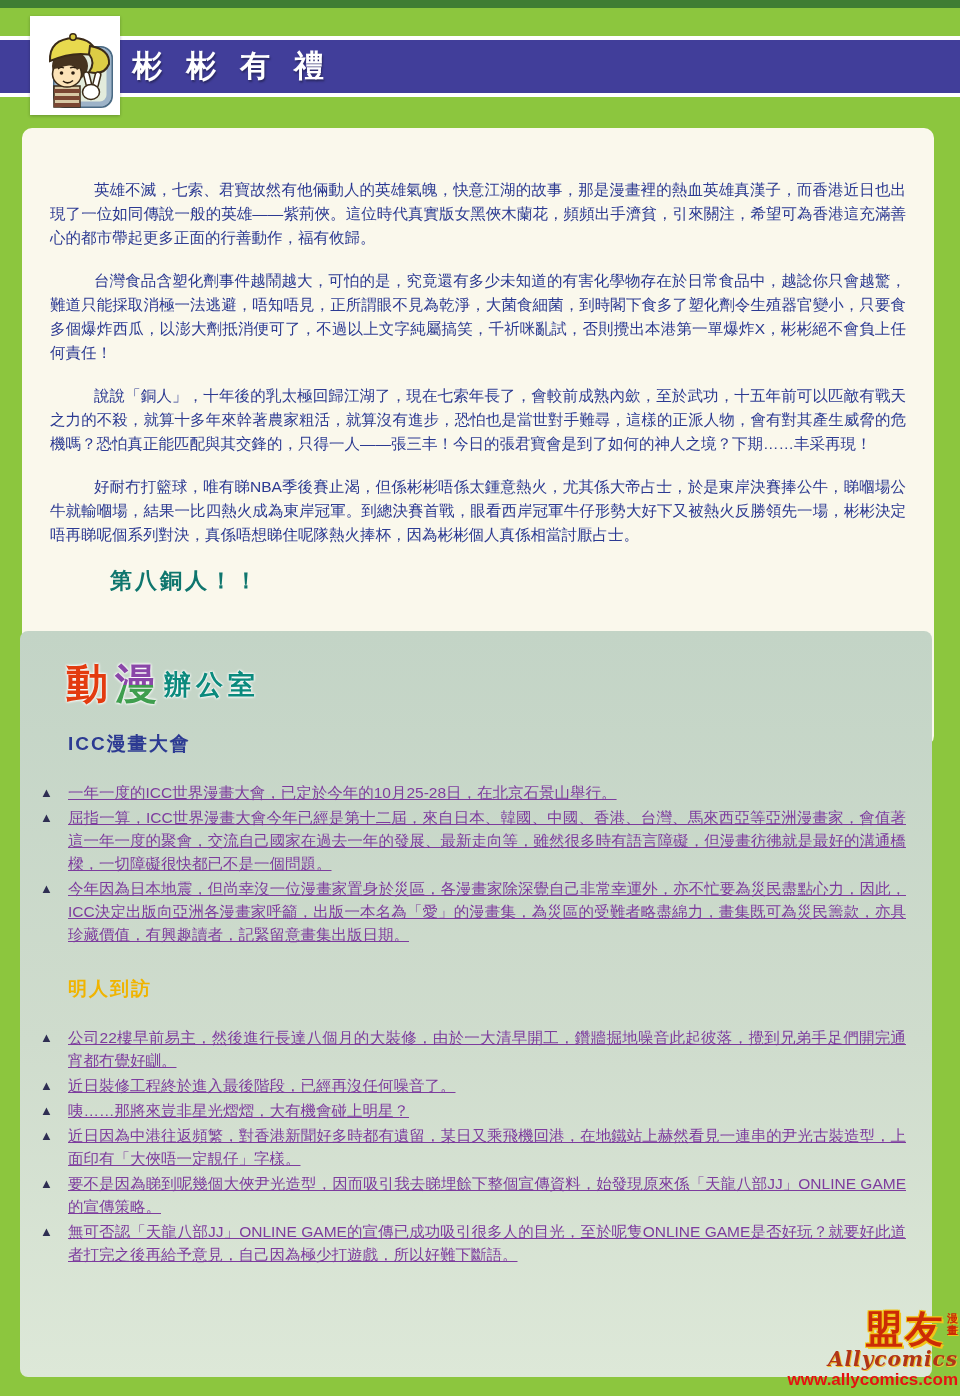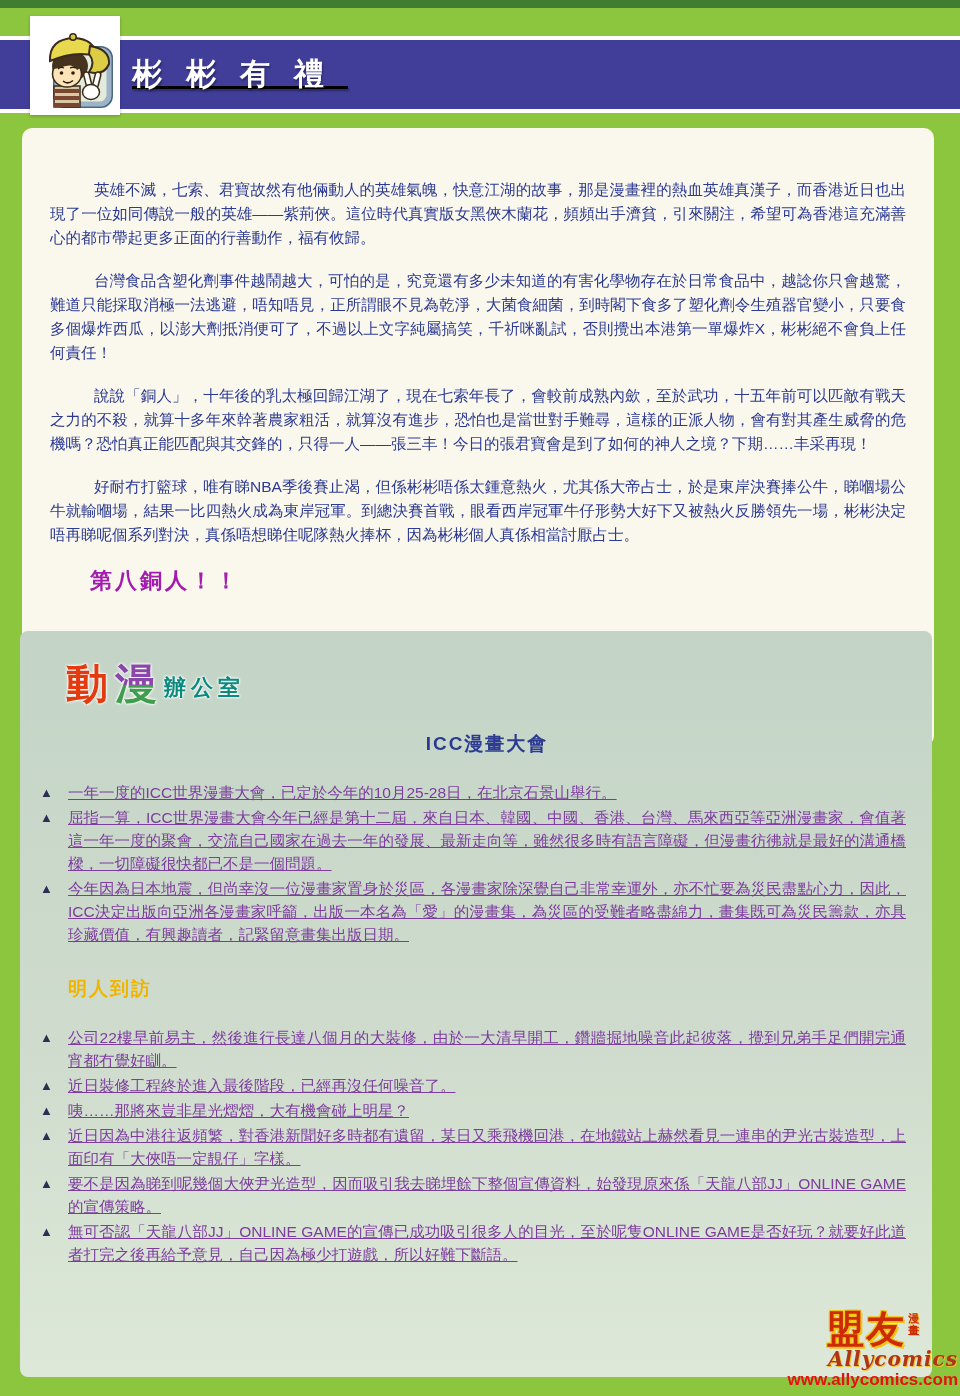--- a/index.html
+++ b/index.html
@@ -4,23 +4,23 @@
 <style>
   html,body { margin:0; padding:0; }
   body {
     width:960px; height:1396px; position:relative; overflow:hidden;
     background:#8cc63e;
     font-family:"Liberation Sans", sans-serif;
   }
   .top-strip { position:absolute; top:0; left:0; right:0; height:8px; background:#3f7d33; }
 
   .header-band {
-    position:absolute; top:36px; left:0; right:0; height:77px;
+    position:absolute; top:36px; left:0; right:0; height:61px;
     background:#413e9a; border-top:4px solid #ffffff; border-bottom:4px solid #ffffff;
-    box-sizing:border-box; display:flex; align-items:center;text-decoration:underline;
+    box-sizing:border-box; display:flex; align-items:center;
   }
   .band-title {
     margin-left:132px; color:#ffffff; font-size:30px; font-weight:bold;
     letter-spacing:24px; text-shadow:1px 2px 2px rgba(0,0,0,0.35); white-space:nowrap;
   }
 
   .mascot-badge {
     position:absolute; left:30px; top:16px; width:90px; height:99px;
     background:#ffffff; box-shadow:0 1px 3px rgba(0,0,0,0.25);
   }
@@ -29,51 +29,51 @@
   .panel1 {
     position:absolute; left:22px; top:128px; width:912px; height:618px;
     background:#faf8ec; border-radius:10px; box-sizing:border-box;
     padding:50px 28px 0 28px;
   }
   .panel1 p {
     margin:0 0 19px 0; color:#2c3a92; font-size:15.5px; line-height:24px;
     text-indent:44px; text-align:justify;
   }
   .red-heading {
-    margin:14px 0 0 40px; color:#a21caf; font-size:22px; font-weight:bold; letter-spacing:3px;
+    margin:14px 0 0 60px; color:#0f766e; font-size:22px; font-weight:bold; letter-spacing:3px;
   }
 
   .panel2 {
     position:absolute; left:20px; top:631px; width:912px; height:746px;
     background:linear-gradient(180deg,#c3d4c6 0%,#cfdccd 55%,#dde8d8 100%);
     border-radius:8px; box-sizing:border-box; padding:32px 26px 0 20px;
   }
   .logo {
     margin-left:26px; display:flex; align-items:flex-end; gap:7px;
     filter:drop-shadow(0 0 1px #fff) drop-shadow(0 0 1px #fff);
   }
   .logo-dong { font-size:42px; font-weight:bold; color:#e33b0f; line-height:1; }
   .logo-man {
     font-size:42px; font-weight:bold; line-height:1;
     background:linear-gradient(180deg,#8a46a8 52%,#3f9e4e 52%);
     -webkit-background-clip:text; background-clip:text; color:transparent;
   }
-  .logo-suffix { font-size:22px; font-weight:bold; color:#0b8a7d; letter-spacing:5px; padding-bottom:2px; }
+  .logo-suffix { font-size:27px; font-weight:bold; color:#0b8a7d; letter-spacing:5px; padding-bottom:2px; }
 
   .sec-title { font-size:19px; font-weight:bold; margin:30px 0 24px 28px; letter-spacing:2px; }
-  .sec-title.navy { color:#2c3a92; margin-top:26px;text-align:center; }
+  .sec-title.navy { color:#2c3a92; margin-top:26px; }
   .sec-title.yellow { color:#f0b400; }
   .sec-title.red { color:#e63612; margin-bottom:30px; }
 
   .bullet-row { display:flex; margin-bottom:2px; }
   .bullet-marker { width:28px; flex:none; color:#2e2e52; font-size:13px; line-height:23px; }
   .bullet-text { flex:1; color:#7d3c9e; font-size:15.5px; line-height:23px; text-align:justify;text-decoration:underline; }
 
   .watermark { position:absolute; right:2px; bottom:6px; text-align:right; z-index:5; }
-  .wm-brand-row { display:flex; align-items:flex-start; justify-content:center; gap:2px; }
+  .wm-brand-row { display:flex; align-items:flex-start; justify-content:flex-end; gap:2px; }
   .wm-brand {
     font-size:38px; font-weight:bold; color:#cc2b05; line-height:0.95; letter-spacing:2px;
     text-shadow:2px 2px 0 #f2c418, -1px -1px 0 #f2c418, 1px -1px 0 #f2c418, -1px 1px 0 #f2c418;
   }
   .wm-seal {
     display:flex; flex-direction:column; font-size:11px; color:#cc2b05; font-weight:bold;
     line-height:1.05; text-shadow:1px 1px 0 #f2c418; padding-top:2px;
   }
   .wm-script {
     font-family:"DejaVu Serif", serif; font-style:italic; font-size:20px; font-weight:bold;

